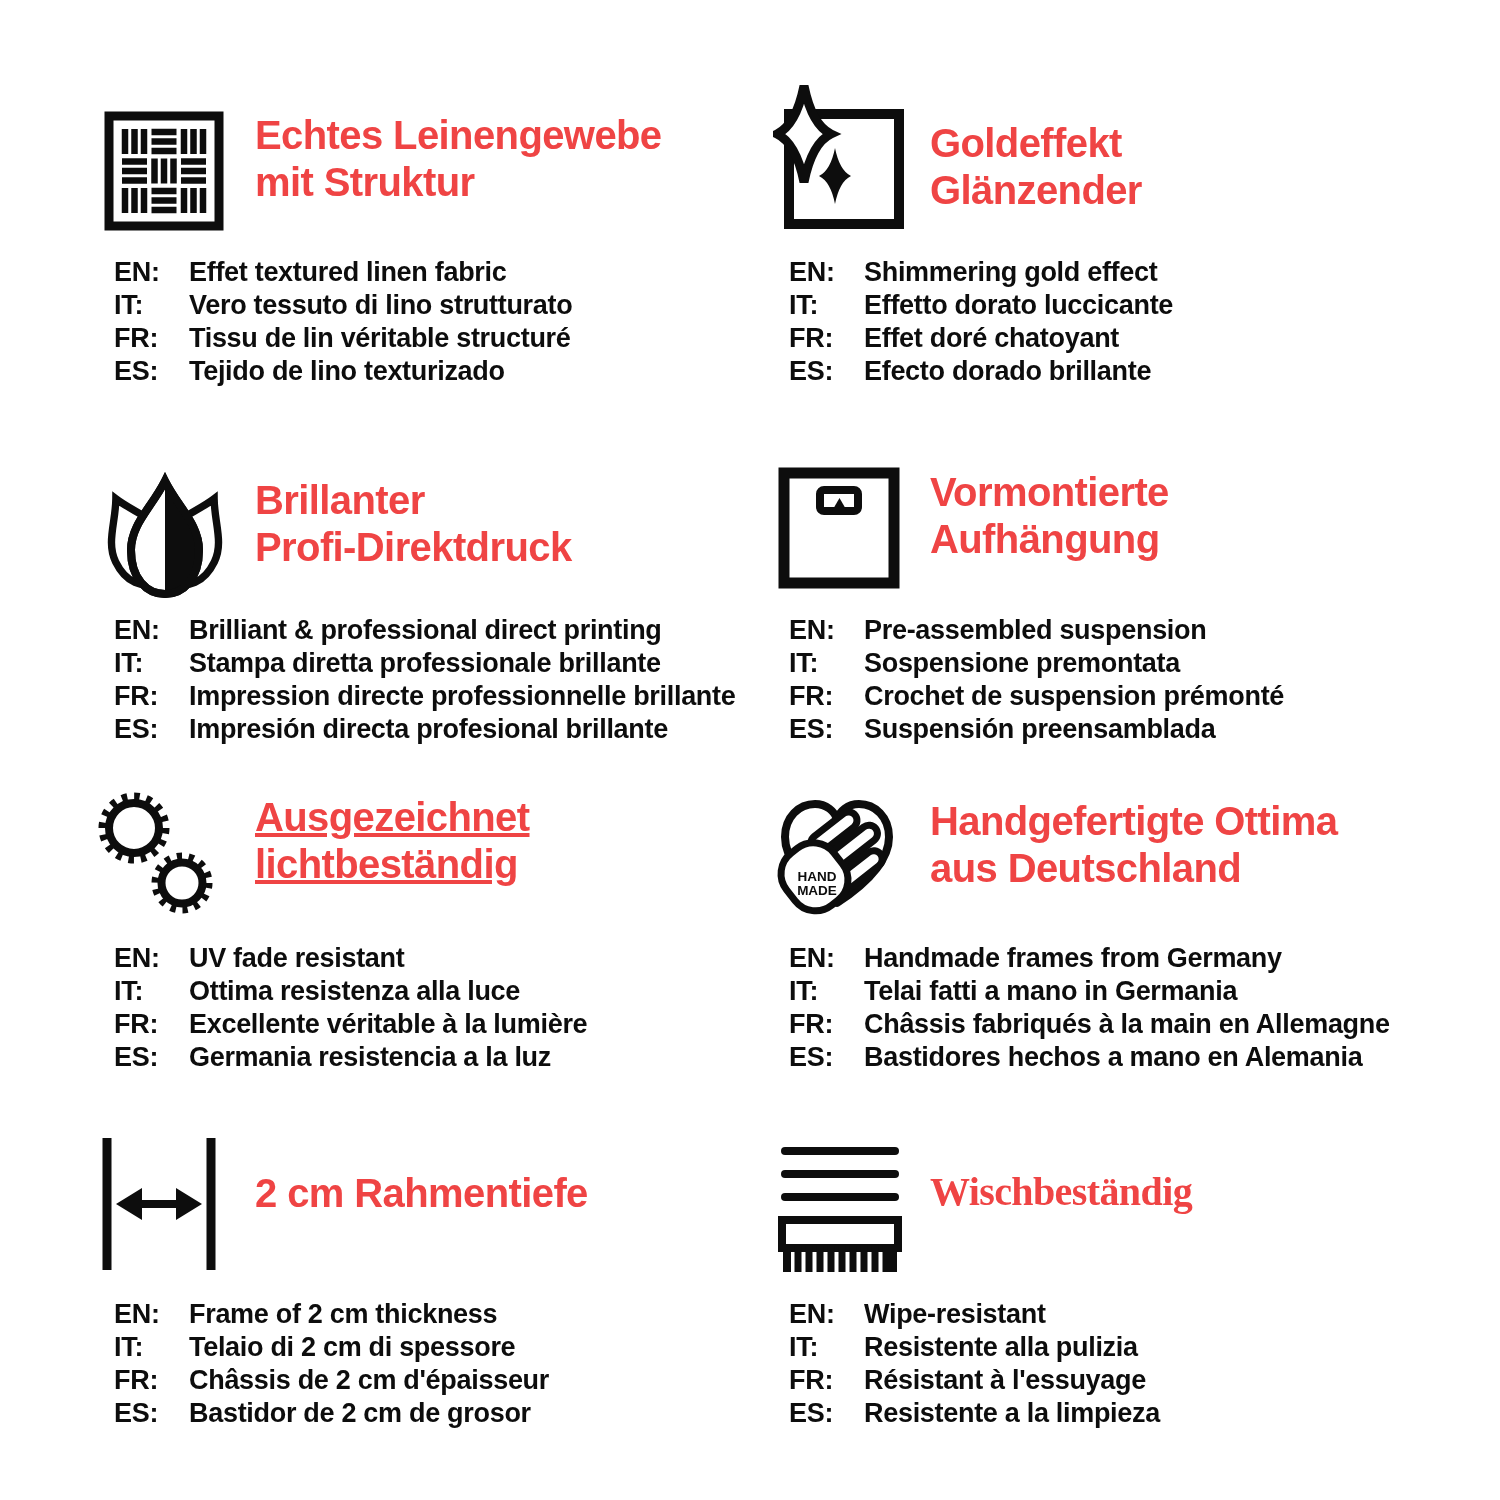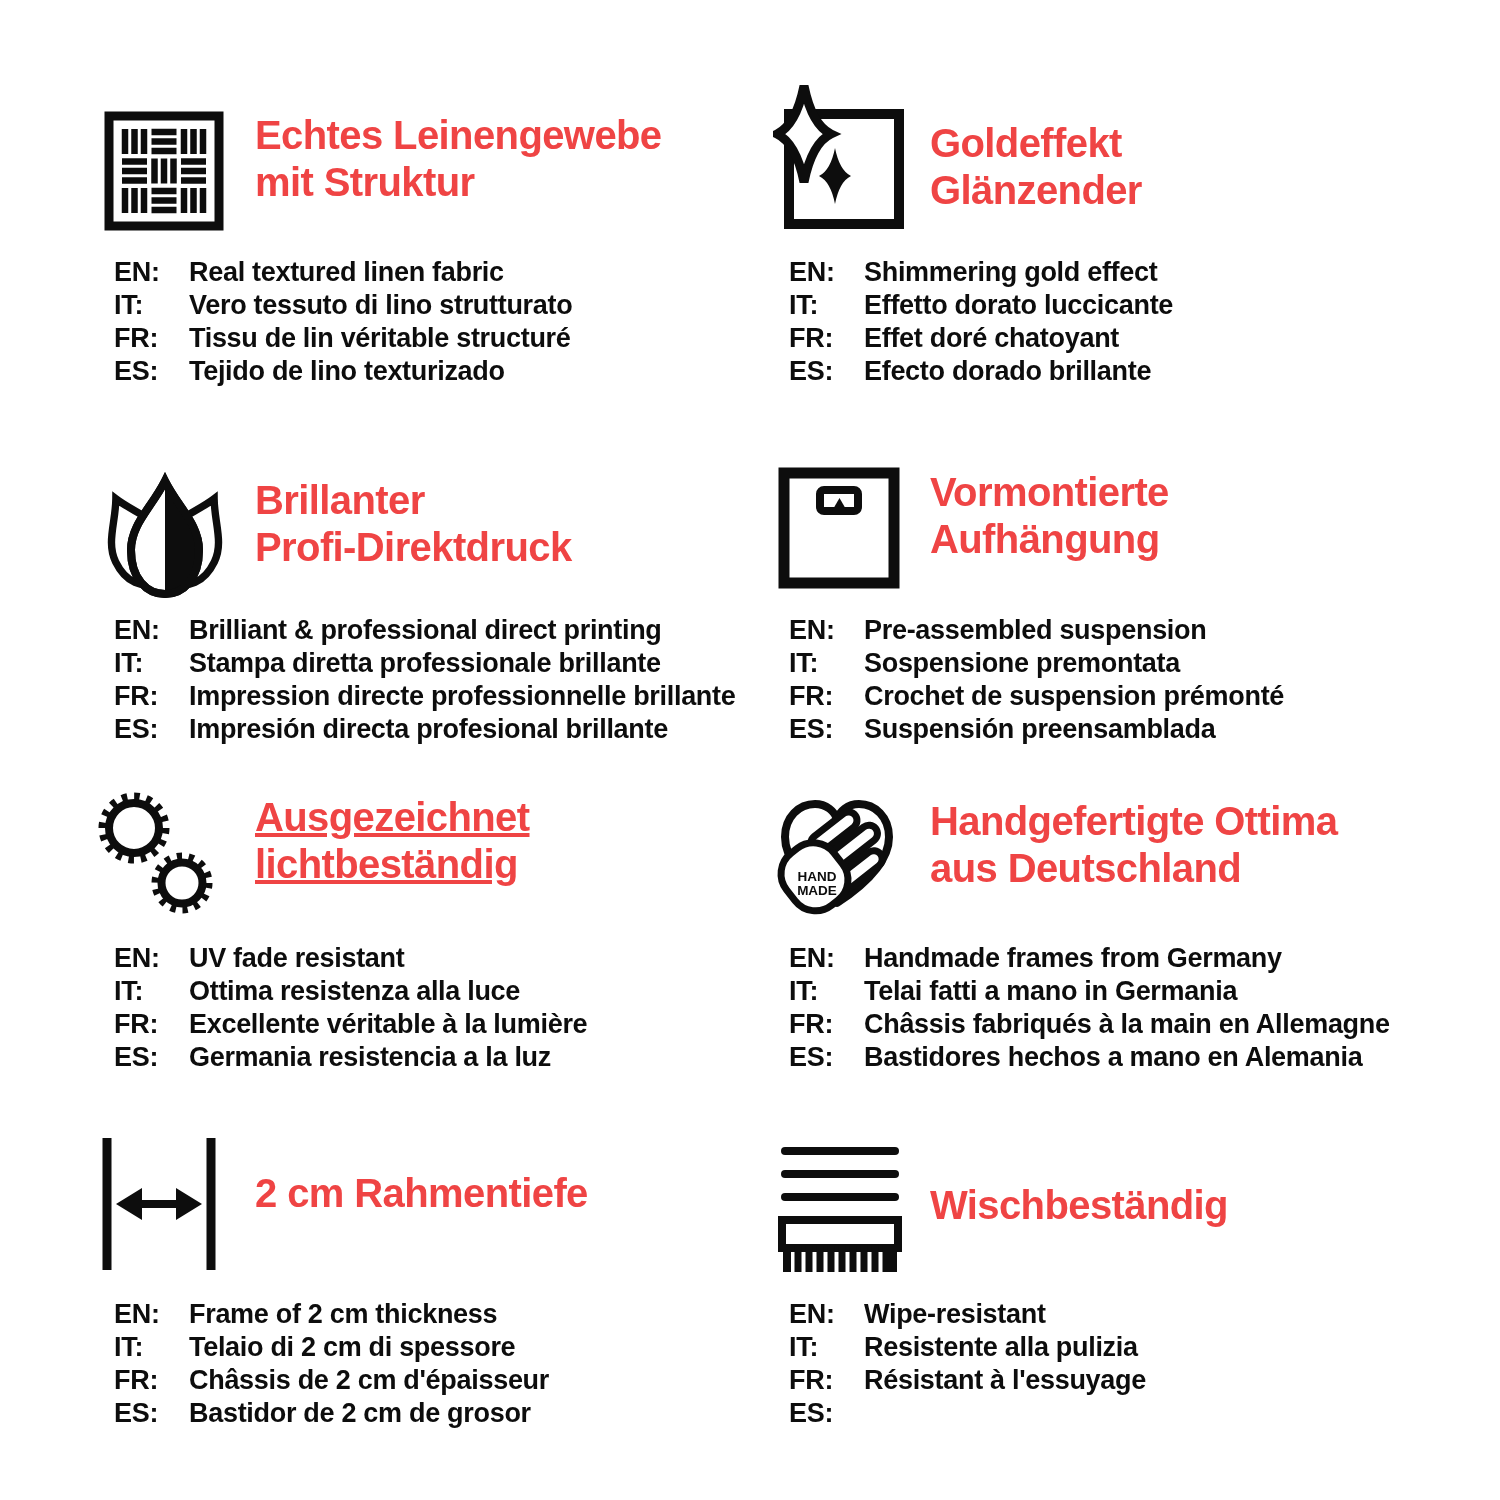--- a/index.html
+++ b/index.html
@@ -21,21 +21,21 @@
   .langs li{display:flex;line-height:33px;font-size:27px;font-weight:700;letter-spacing:-0.3px;white-space:nowrap;}
   .langs .lang{width:75px;flex:0 0 75px;}
   
   .f1{left:100px;top:95px;}  .f1 .title{top:17px;}  .f1 .langs{top:147px;}
   .f2{left:775px;top:70px;}  .f2 .icon-box{left:-2px;} .f2 .title{top:50px;} .f2 .langs{top:172px;}
   .f3{left:100px;top:458px;} .f3 .title{top:19px;}  .f3 .langs{top:142px;}
   .f4{left:775px;top:455px;} .f4 .icon-box{left:3px;} .f4 .title{top:14px;} .f4 .langs{top:145px;}
   .f5{left:100px;top:780px;} .f5 .icon-box{left:-2px;} .f5 .title{top:14px;text-decoration:underline;} .f5 .langs{top:148px;}
   .f6{left:775px;top:780px;} .f6 .icon-box{left:-3px;} .f6 .title{top:18px;} .f6 .langs{top:148px;}
   .f7{left:100px;top:1122px;} .f7 .title{top:48px;} .f7 .langs{top:162px;}
-  .f8{left:775px;top:1130px;} .f8 .title{top:52px;} .f8 .langs{top:154px;}
+  .f8{left:775px;top:1130px;} .f8 .title{top:38px;font-family:Liberation Serif, serif;} .f8 .langs{top:154px;}
   .ic{stroke:#0d0d0d;}
 </style>
 </head>
 <body>
 
 <div id="canvas">
 
   <section class="feature f1">
     <div class="icon-box">
       <svg width="128" height="128" viewBox="0 0 128 128">
@@ -65,21 +65,21 @@
         </g>
       </svg>
     </div>
     <h2 class="title">
       <span>Echtes Leinengewebe</span>
       <span>mit Struktur</span>
     </h2>
     <ul class="langs">
       <li>
           <span class="lang">EN:</span>
-          <span class="txt">Real textured linen fabric</span>
+          <span class="txt">Effet textured linen fabric</span>
         </li>
       <li>
           <span class="lang">IT:</span>
           <span class="txt">Vero tessuto di lino strutturato</span>
         </li>
       <li>
           <span class="lang">FR:</span>
           <span class="txt">Tissu de lin véritable structuré</span>
         </li>
       <li>
@@ -340,17 +340,18 @@
       <li>
           <span class="lang">IT:</span>
           <span class="txt">Resistente alla pulizia</span>
         </li>
       <li>
           <span class="lang">FR:</span>
           <span class="txt">Résistant à l'essuyage</span>
         </li>
       <li>
           <span class="lang">ES:</span>
+          <span class="txt">Resistente a la limpieza</span>
         </li>
     </ul>
   </section>
 
 </div>
 
 </body></html>

